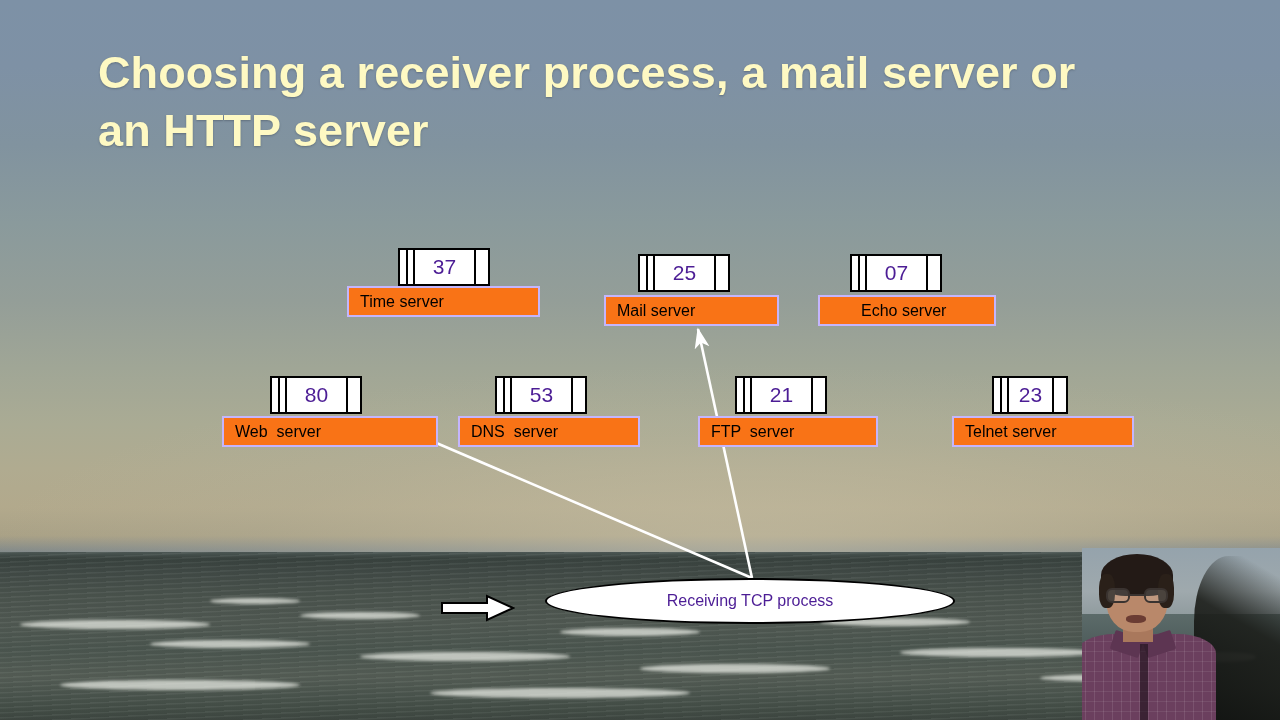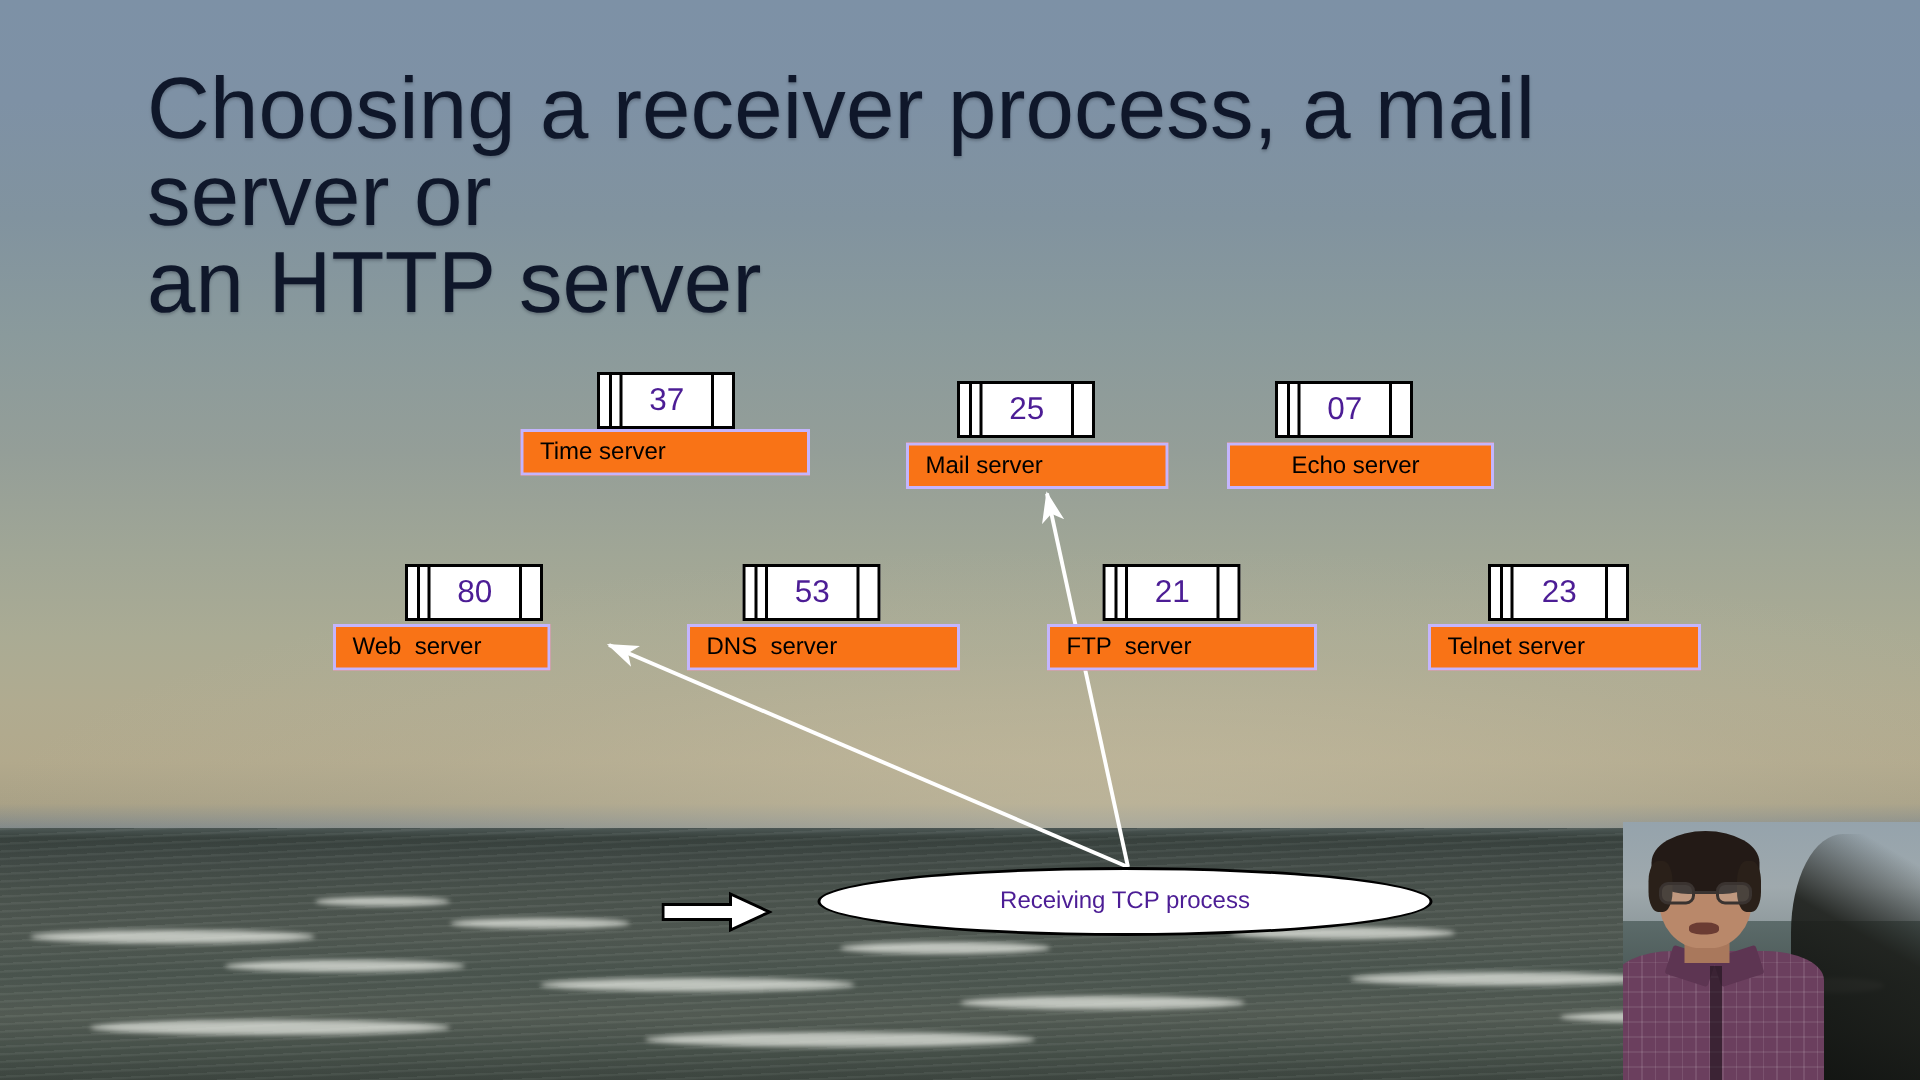--- a/index.html
+++ b/index.html
@@ -88,24 +88,24 @@
     background:
       linear-gradient(200deg, rgba(20,22,20,0.0) 0%, rgba(22,24,22,0.0) 30%, rgba(24,26,23,0.85) 46%, rgba(18,20,18,0.95) 100%);
   }
 
   
   .title {
     position: absolute;
     left: 98px;
     top: 44px;
     width: 1090px;
-    color: #0f172a;
-    font-size: 58px;
+    color: #fef9c3;
+    font-size: 45px;
     line-height: 58px;
-    font-weight: 400;
+    font-weight: 700;
     letter-spacing: .1px;
     text-shadow: 0 1px 2px rgba(40,50,60,.35);
     white-space: pre-wrap;
   }
 
   
   .node {
     position: absolute;
   }
   .port-box {
@@ -360,21 +360,21 @@
     <div class="name-box" style="left:818px; top:295px; width:178px;padding-left:41px;">Echo server</div>
   </div>
 
   <div class="node">
     <div class="port-box" style="left:270px; top:376px; width:92px;">
       <span class="divl1"></span>
         <span class="divl2"></span>
         <span class="divr1"></span>
       <span class="port-num">80</span>
     </div>
-    <div class="name-box" style="left:222px; top:416px; width:145px;">Web  server</div>
+    <div class="name-box" style="left:222px; top:416px; width:216px;">Web  server</div>
   </div>
 
   <div class="node">
     <div class="port-box" style="left:495px; top:376px; width:92px;">
       <span class="divl1"></span>
         <span class="divl2"></span>
         <span class="divr1"></span>
       <span class="port-num">53</span>
     </div>
     <div class="name-box" style="left:458px; top:416px; width:182px;">DNS  server</div>
@@ -384,21 +384,21 @@
     <div class="port-box" style="left:735px; top:376px; width:92px;">
       <span class="divl1"></span>
         <span class="divl2"></span>
         <span class="divr1"></span>
       <span class="port-num">21</span>
     </div>
     <div class="name-box" style="left:698px; top:416px; width:180px;">FTP  server</div>
   </div>
 
   <div class="node">
-    <div class="port-box" style="left:992px; top:376px; width:94px;">
+    <div class="port-box" style="left:992px; top:376px; width:76px;">
       <span class="divl1"></span>
         <span class="divl2"></span>
         <span class="divr1"></span>
       <span class="port-num">23</span>
     </div>
     <div class="name-box" style="left:952px; top:416px; width:182px;">Telnet server</div>
   </div>
 
   <svg class="block-arrow" viewBox="0 0 74 28" xmlns="http://www.w3.org/2000/svg">
     <path d="M1,9 L46,9 L46,2 L72,14 L46,26 L46,19 L1,19 Z" fill="#ffffff" stroke="#000000" stroke-width="2" stroke-linejoin="miter"></path>

